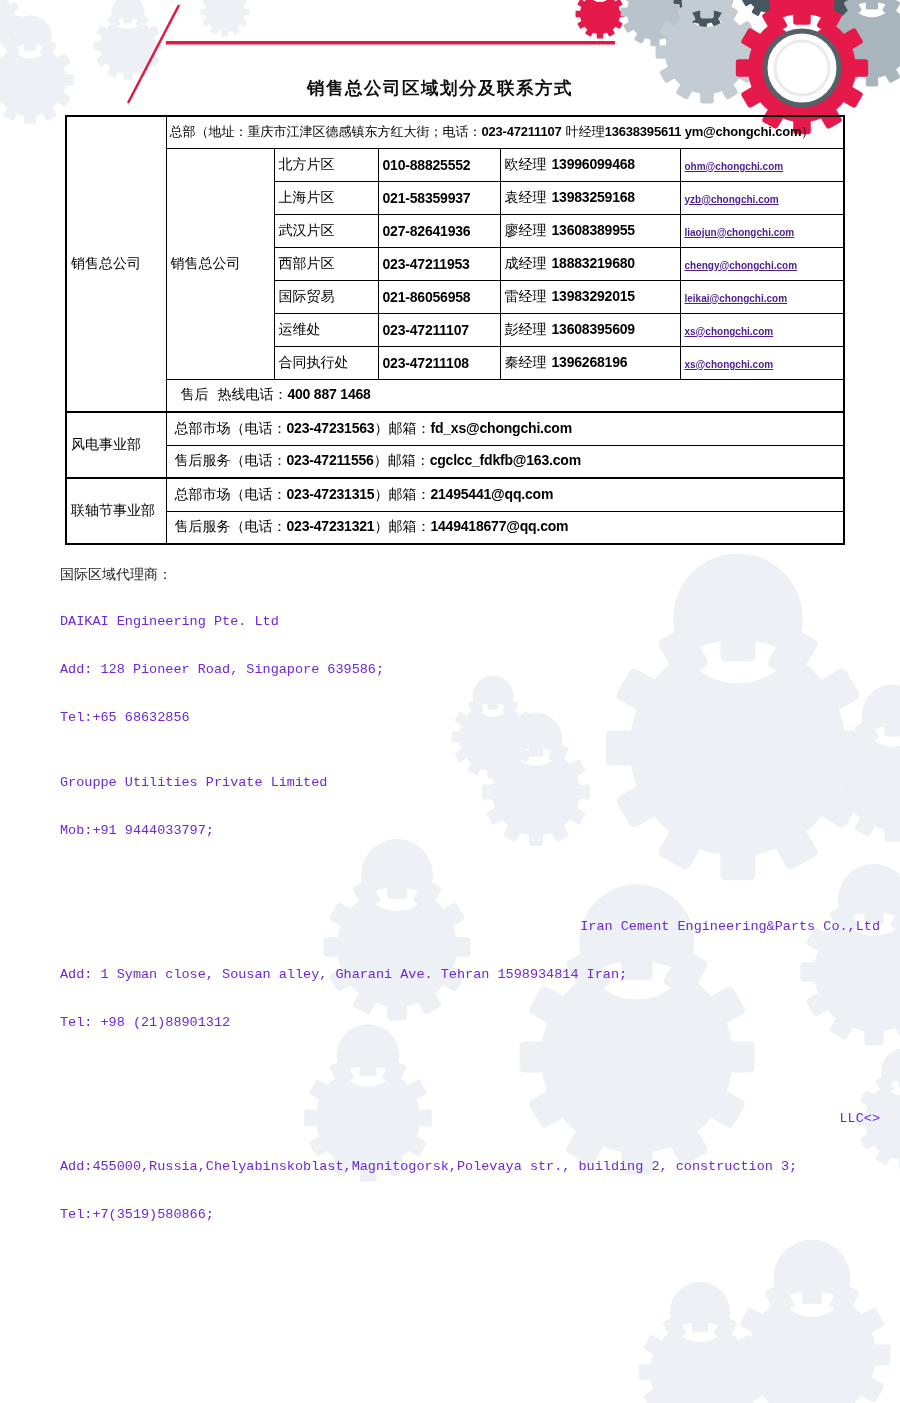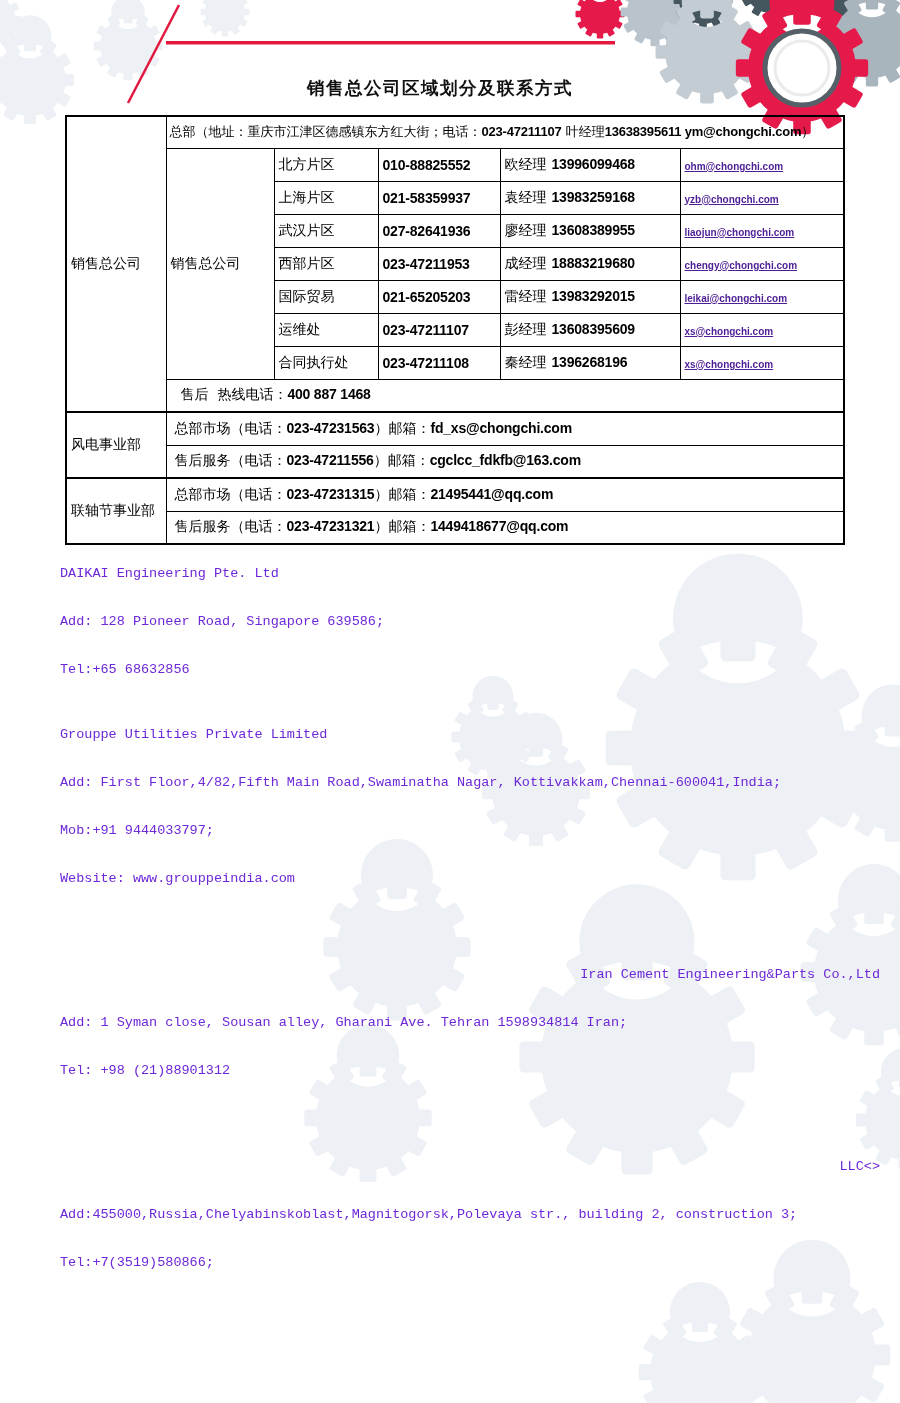--- a/index.html
+++ b/index.html
@@ -145,21 +145,21 @@
         <td><a class="email">liaojun@chongchi.com</a></td>
       </tr>
       <tr>
         <td class="c-region">西部片区</td>
         <td class="num">023-47211953</td>
         <td class="c-manager"><span class="zh">成经理</span><span class="num">18883219680</span></td>
         <td><a class="email">chengy@chongchi.com</a></td>
       </tr>
       <tr>
         <td class="c-region">国际贸易</td>
-        <td class="num">021-65205203</td>
+        <td class="num">021-86056958</td>
         <td class="c-manager"><span class="zh">雷经理</span><span class="num">13983292015</span></td>
         <td><a class="email">leikai@chongchi.com</a></td>
       </tr>
       <tr>
         <td class="c-region">运维处</td>
         <td class="num">023-47211107</td>
         <td class="c-manager"><span class="zh">彭经理</span><span class="num">13608395609</span></td>
         <td><a class="email">xs@chongchi.com</a></td>
       </tr>
       <tr>
@@ -185,29 +185,28 @@
         <td class="c-dept" rowspan="2">联轴节事业部</td>
         <td class="c-deptline" colspan="5"><span class="zh">总部市场（电话：</span><span class="num">023-47231315</span><span class="zh">）邮箱：</span><span class="num">21495441@qq.com</span></td>
       </tr>
       <tr>
         <td class="c-deptline" colspan="5"><span class="zh">售后服务（电话：</span><span class="num">023-47231321</span><span class="zh">）邮箱：</span><span class="num">1449418677@qq.com</span></td>
       </tr>
     </tbody>
   </table>
 
   <div class="agents">
+    <p class="a-line a-head">国际区域代理商：</p>
 
     <p class="a-line">DAIKAI Engineering Pte. Ltd</p>
     <p class="a-line">Add: 128 Pioneer Road, Singapore 639586;</p>
     <p class="a-line">Tel:+65 68632856</p>
 
     <p class="a-line gap17">Grouppe Utilities Private Limited</p>
-    <p class="a-line">Add: First Floor,4/82,Fifth Main Road,Swaminatha Nagar, Kottivakkam,Chennai-600041,India;</p>
     <p class="a-line">Mob:+91 9444033797;</p>
-    <p class="a-line">Website: www.grouppeindia.com</p>
 
     <p class="a-line gap48">Iran Cement Engineering&amp;Parts Co.,Ltd</p>
     <p class="a-line">Add: 1 Syman close, Sousan alley, Gharani Ave. Tehran 1598934814 Iran;</p>
     <p class="a-line">Tel: +98 (21)88901312</p>
 
     <p class="a-line gap48">LLC&lt;&gt;</p>
     <p class="a-line">Add:455000,Russia,Chelyabinskoblast,Magnitogorsk,Polevaya str., building 2, construction 3;</p>
     <p class="a-line">Tel:+7(3519)580866;</p>
   </div>
 

